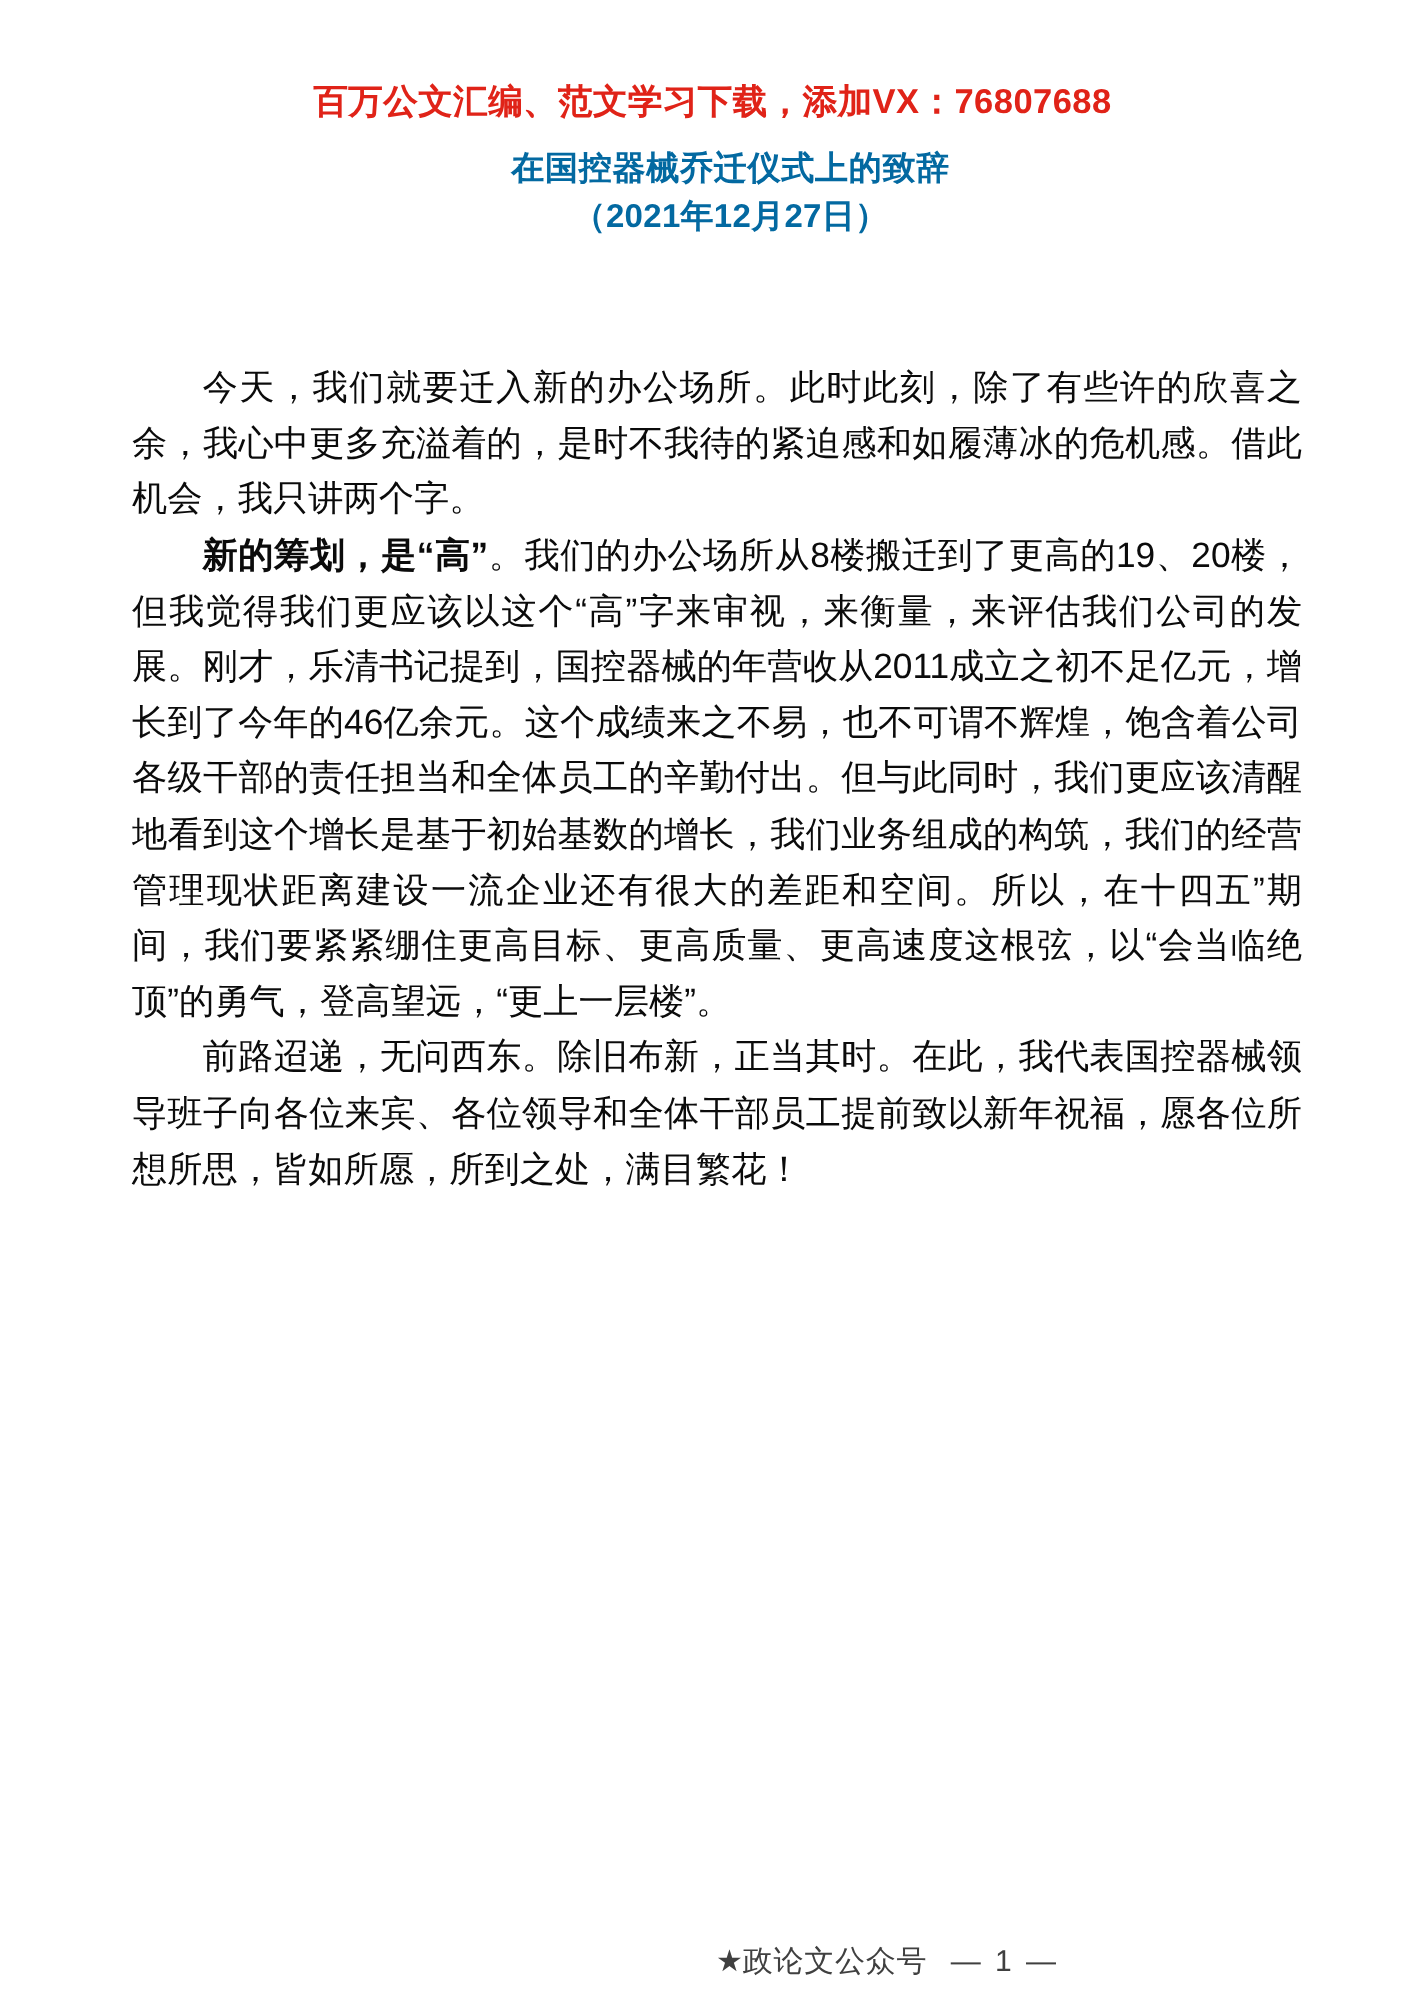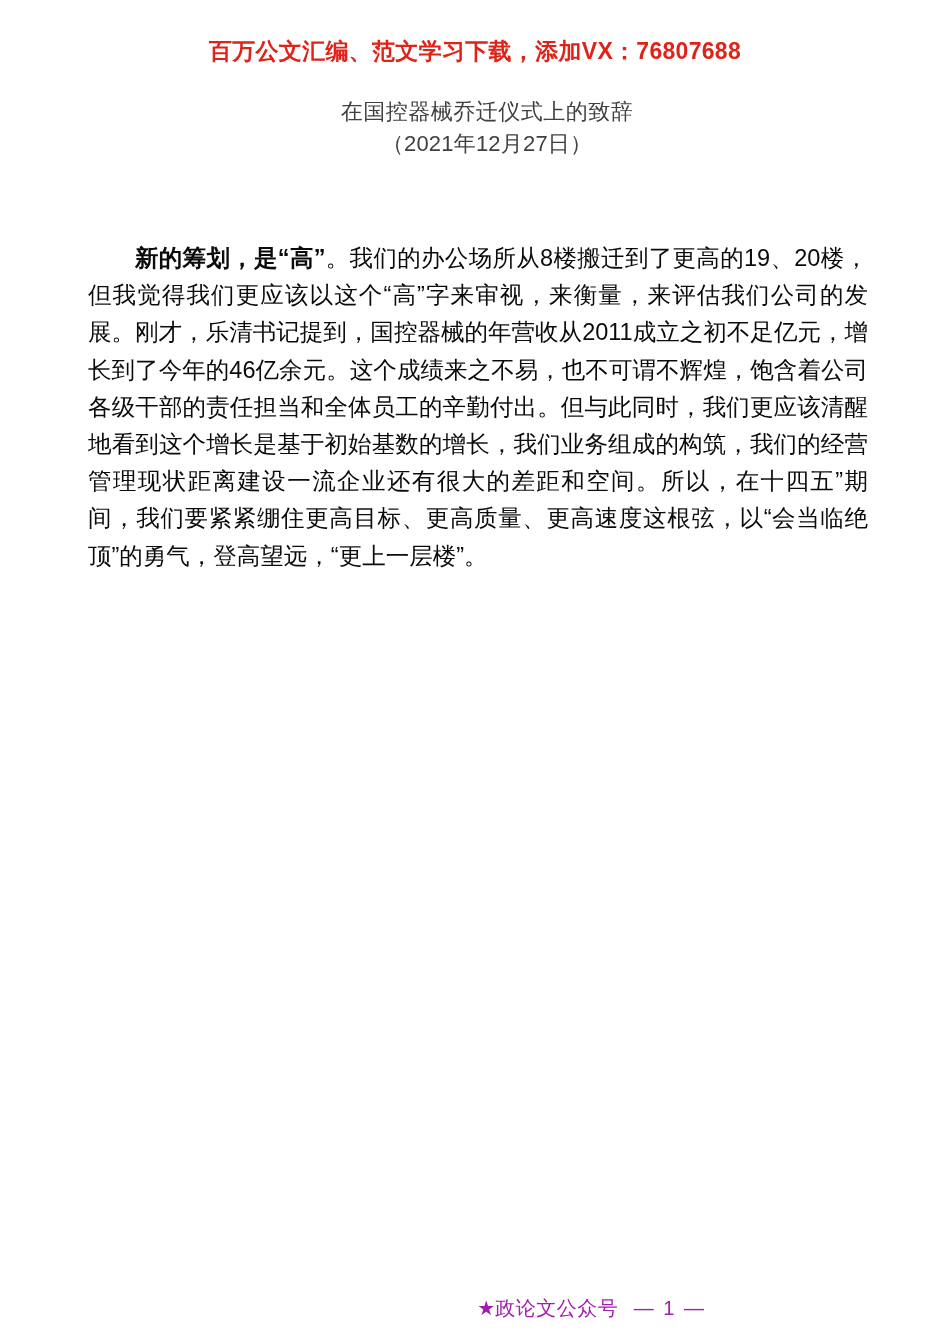--- a/index.html
+++ b/index.html
@@ -18,21 +18,21 @@
     height: 1344px;
     margin: 0 auto;
     background: #ffffff;
     box-sizing: border-box;
     overflow: hidden;
   }
 
   
   .promo-banner {
     position: absolute;
-    top: 36px;
+    top: 52px;
     left: 0;
     width: 950px;
     text-align: center;
     font-size: 23px;
     font-weight: 700;
     letter-spacing: 0.3px;
     color: #e02318;
     white-space: nowrap;
   }
 
@@ -40,22 +40,22 @@
   .title-block {
     position: absolute;
     top: 96px;
     left: 0;
     width: 950px;
     text-align: center;
   }
   .title-line {
     font-size: 22px;
     line-height: 32px;
-    font-weight: 400;
-    color: #404040;
+    font-weight: 700;
+    color: #0369a1;
     letter-spacing: 0.5px;
     white-space: nowrap;
     margin-left: 24px;
   }
   .title-line.sub  { letter-spacing: 0.5px; }
   .title-line.date { letter-spacing: 0.2px; }
 
   
   .body-copy {
     position: absolute;
@@ -80,41 +80,43 @@
   .footer {
     position: absolute;
     left: 0;
     bottom: 22px;
     width: 824px;
     text-align: right;
     padding-right: 118px;
     box-sizing: border-box;
     font-size: 20px;
     line-height: 28px;
-    color: #a21caf;
+    color: #404040;
     white-space: nowrap;
   }
   .footer .brand { letter-spacing: 0.5px; }
   .footer .pageno { letter-spacing: 2px; padding-left: 10px; }
 </style>
 </head>
 <body>
 
 <div class="page">
 
   <div class="promo-banner">百万公文汇编、范文学习下载，添加VX：76807688</div>
 
   <div class="title-block">
     <div class="title-line main">在国控器械乔迁仪式上的致辞</div>
     <div class="title-line date">（2021年12月27日）</div>
   </div>
 
   <div class="body-copy">
     <div id="paragraph-list">
+        <p class="para indent"><span>今天，我们就要迁入新的办公场所。此时此刻，除了有些许的欣喜之余，我心中更多充溢着的，是时不我待的紧迫感和如履薄冰的危机感。借此机会，我只讲两个字。</span></p>
         <p class="para indent"><span class="bold">新的筹划，是“高”</span><span>。我们的办公场所从8楼搬迁到了更高的19、20楼，但我觉得我们更应该以这个“高”字来审视，来衡量，来评估我们公司的发展。刚才，乐清书记提到，国控器械的年营收从2011成立之初不足亿元，增长到了今年的46亿余元。这个成绩来之不易，也不可谓不辉煌，饱含着公司各级干部的责任担当和全体员工的辛勤付出。但与此同时，我们更应该清醒地看到这个增长是基于初始基数的增长，我们业务组成的构筑，我们的经营管理现状距离建设一流企业还有很大的差距和空间。所以，在十四五”期间，我们要紧紧绷住更高目标、更高质量、更高速度这根弦，以“会当临绝顶”的勇气，登高望远，“更上一层楼”。</span></p>
+        <p class="para indent"><span>前路迢递，无问西东。除旧布新，正当其时。在此，我代表国控器械领导班子向各位来宾、各位领导和全体干部员工提前致以新年祝福，愿各位所想所思，皆如所愿，所到之处，满目繁花！</span></p>
       </div>
   </div>
 
   <div class="footer">
     <span class="brand-wrap">
       <span>★</span><span class="brand">政论文公众号</span>
     </span>
     <span class="pageno">— 1 —</span>
   </div>
 

